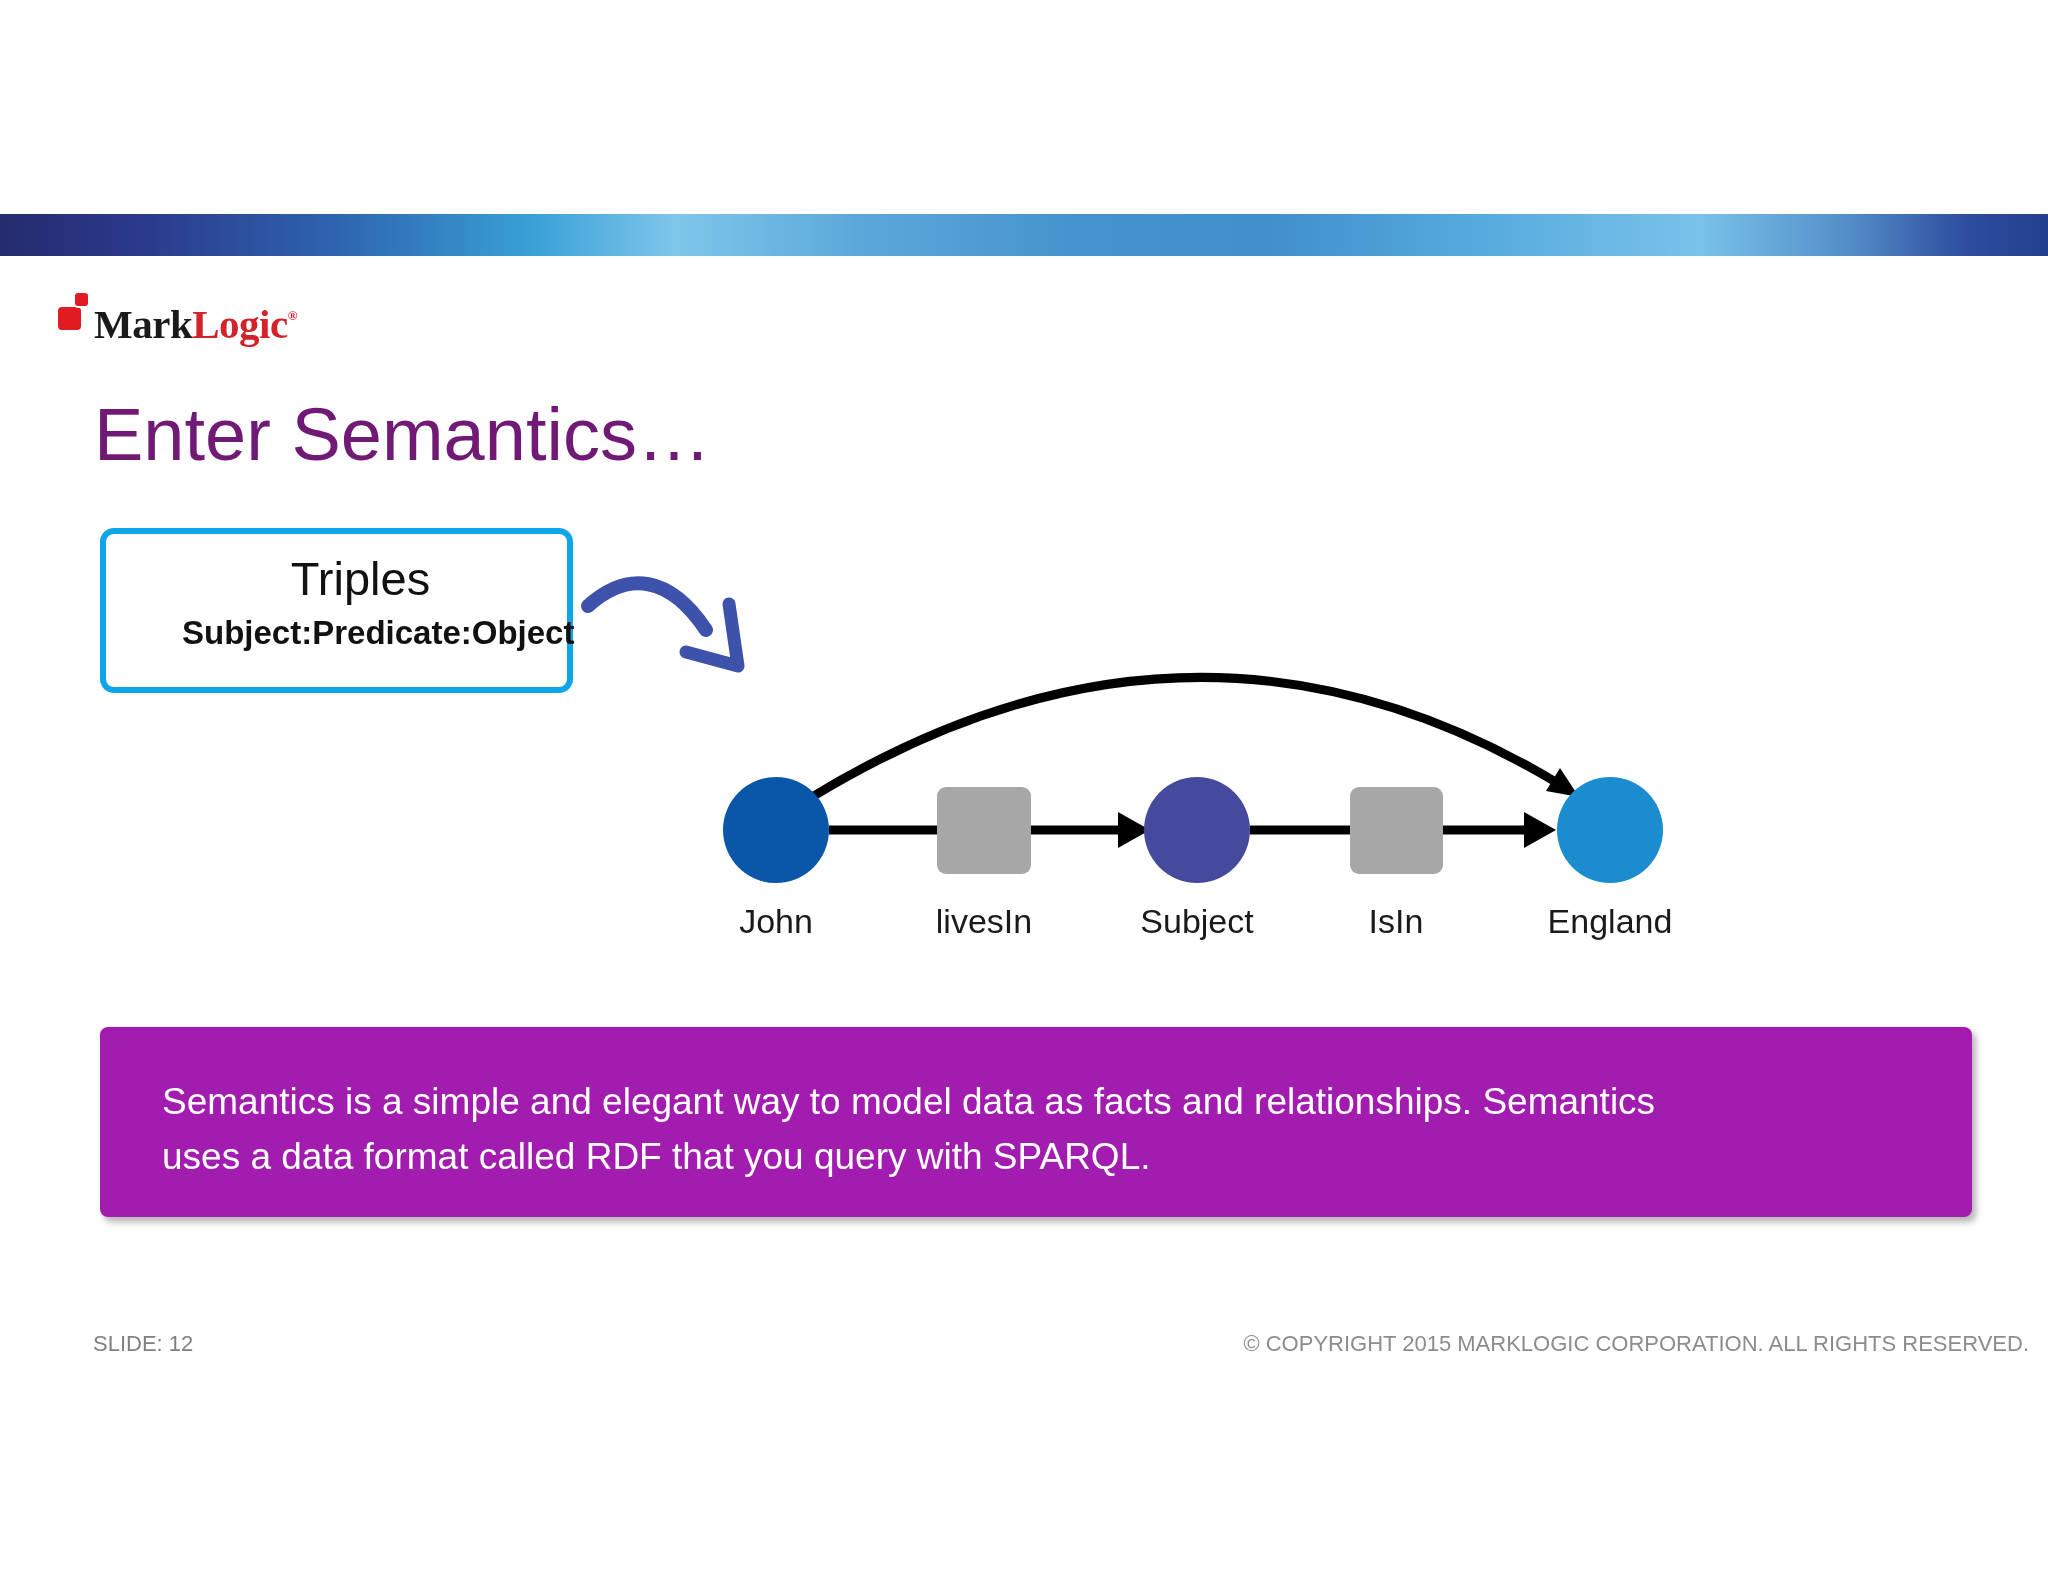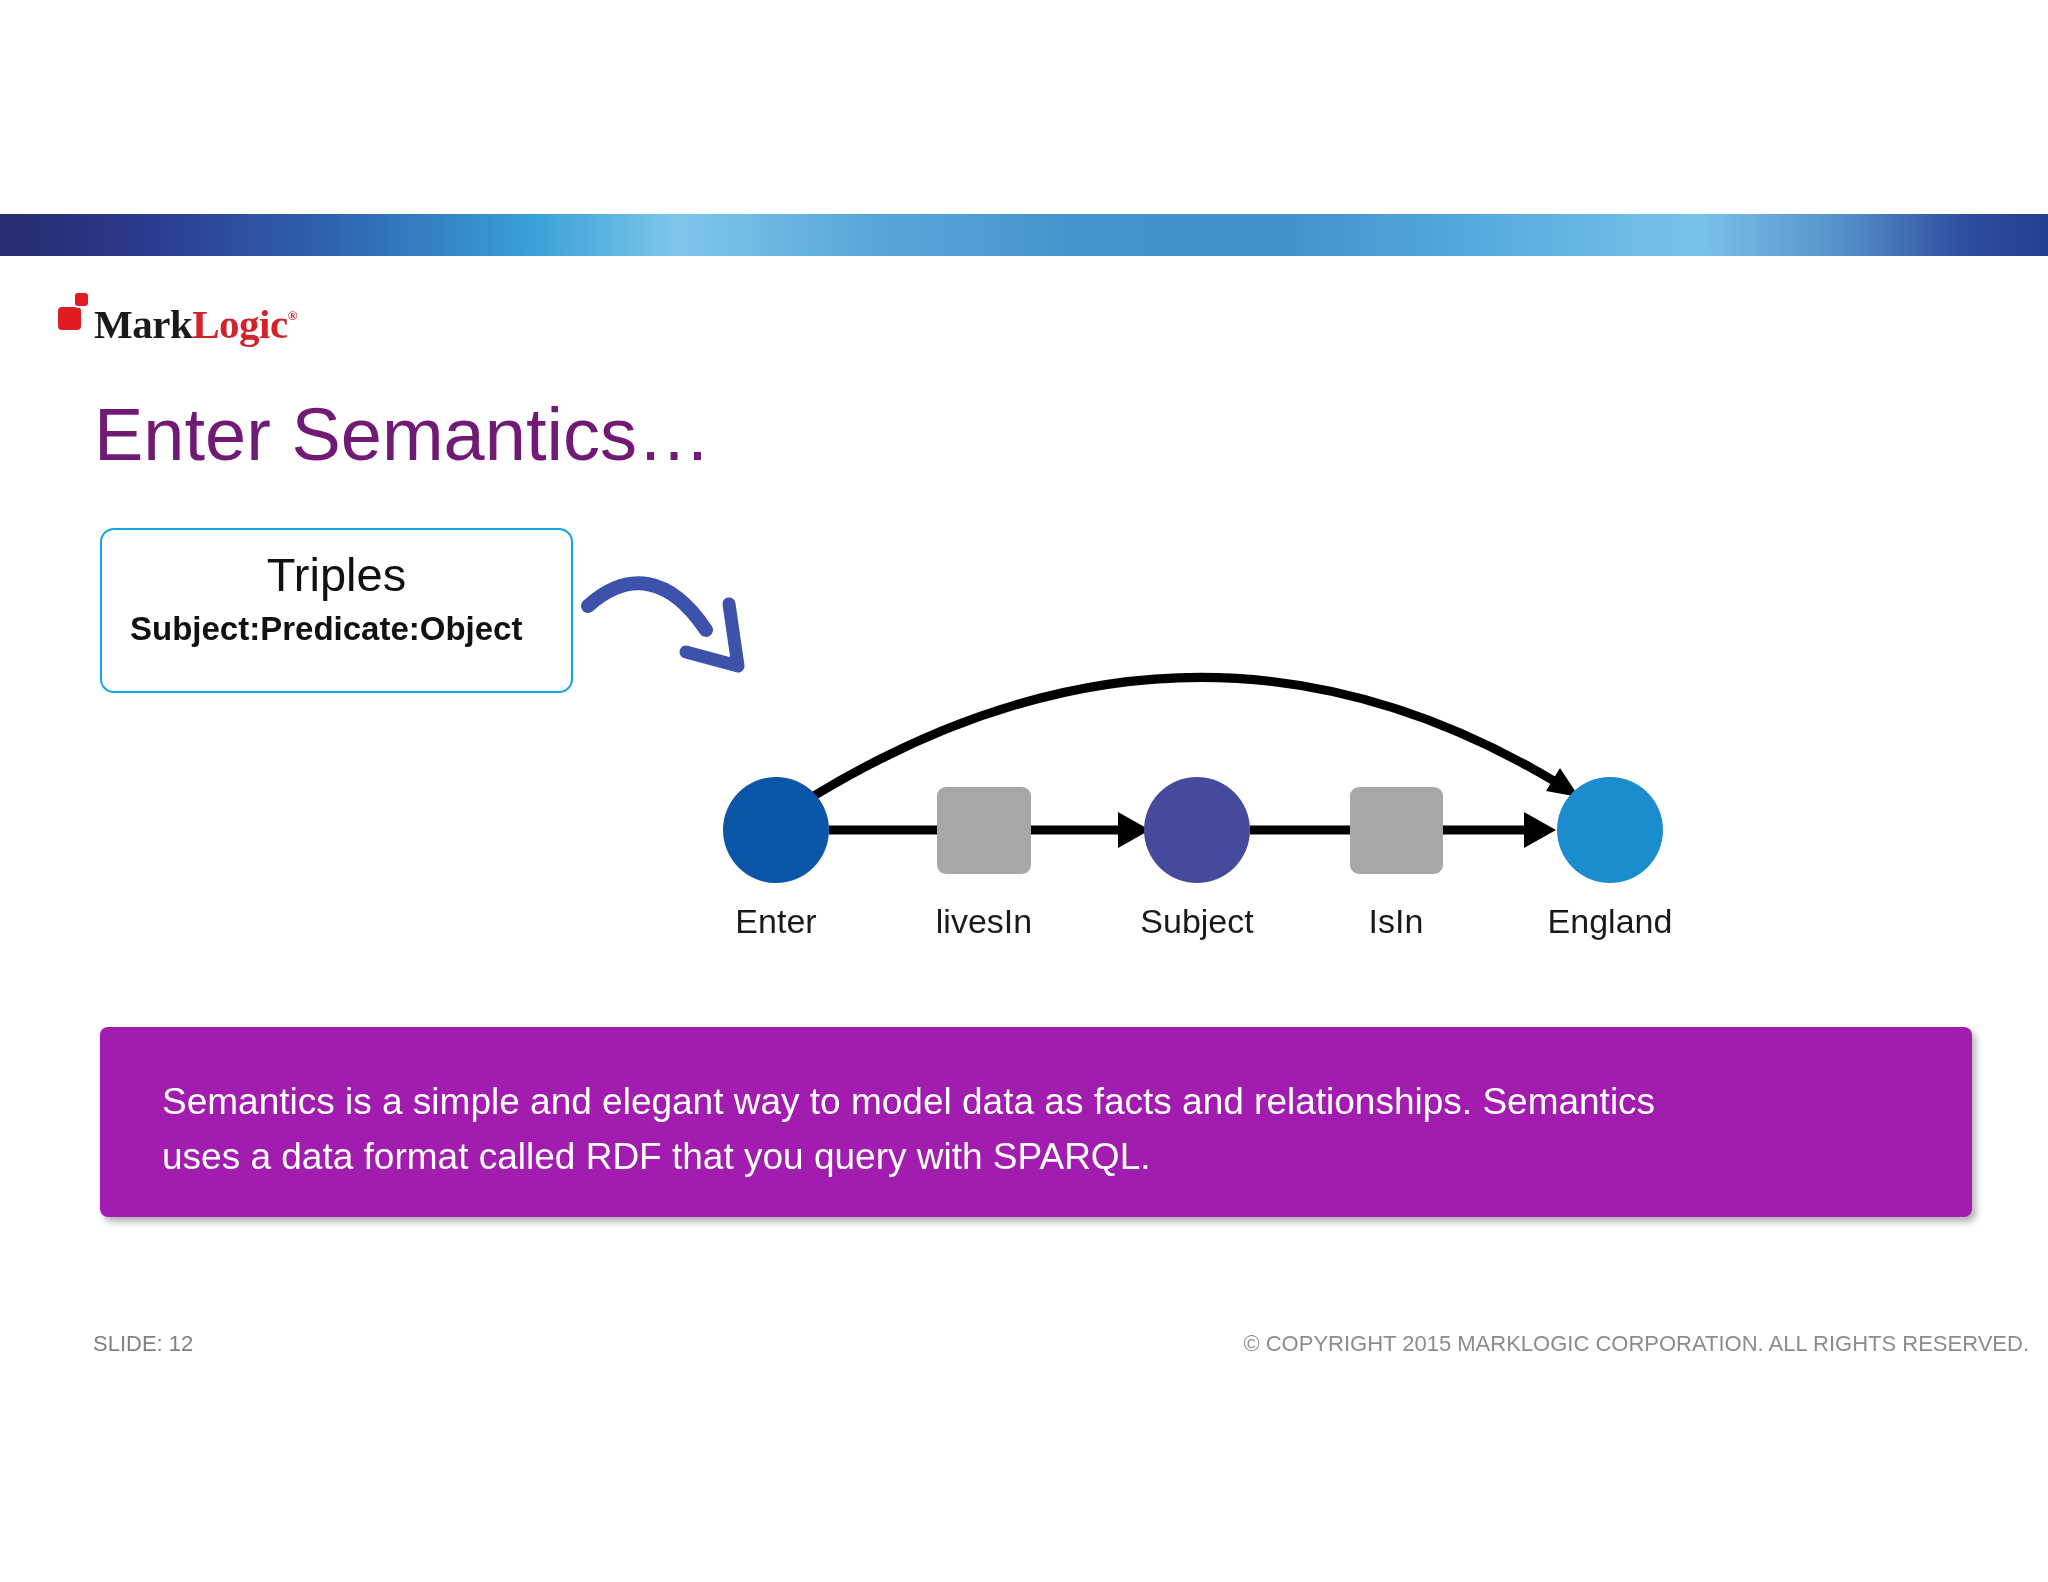--- a/index.html
+++ b/index.html
@@ -38,22 +38,23 @@
   
   .title {
     position:absolute; left:94px; top:392px; margin:0;
     font-size:74px; font-weight:400; color:#701a75; letter-spacing:0px;
     white-space:nowrap;
   }
 
   
   .triples-box {
     position:absolute; left:100px; top:528px; width:473px; height:165px;
-    box-sizing:border-box; border:2px solid #0ea5e9; border-radius:14px;
+    box-sizing:border-box; border:6px solid #0ea5e9; border-radius:14px;
     background:#ffffff;
+    padding-left:48px;
   }
   .triples-title {
     margin-top:18px; text-align:center; font-size:47px; color:#111111;
     font-weight:400; line-height:54px;
   }
   .triples-row {
     display:flex; justify-content:flex-start; padding:0 28px; margin-top:8px;
     font-size:33px; font-weight:bold; color:#111111;
   }
 
@@ -123,21 +124,21 @@
     <polygon points="1524,812 1556,830 1524,848" fill="#000000"></polygon>
 
     <rect x="937" y="787" width="94" height="87" rx="9" fill="#a7a7a7"></rect>
     <rect x="1350" y="787" width="93" height="87" rx="9" fill="#a7a7a7"></rect>
 
     <circle cx="776" cy="830" r="53" fill="#0a56a8"></circle>
     <circle cx="1197" cy="830" r="53" fill="#464a9c"></circle>
     <circle cx="1610" cy="830" r="53" fill="#1b8ccd"></circle>
   </svg>
 
-  <div class="node-label" style="left:776px">Enter</div>
+  <div class="node-label" style="left:776px">John</div>
   <div class="node-label" style="left:984px">livesIn</div>
   <div class="node-label" style="left:1197px">Subject</div>
   <div class="node-label" style="left:1396px">IsIn</div>
   <div class="node-label" style="left:1610px">England</div>
 
   <div class="callout">
     <div class="line">Semantics is a simple and elegant way to model data as facts and relationships. Semantics</div>
     <div class="line">uses a data format called RDF that you query with SPARQL.</div>
   </div>
 

